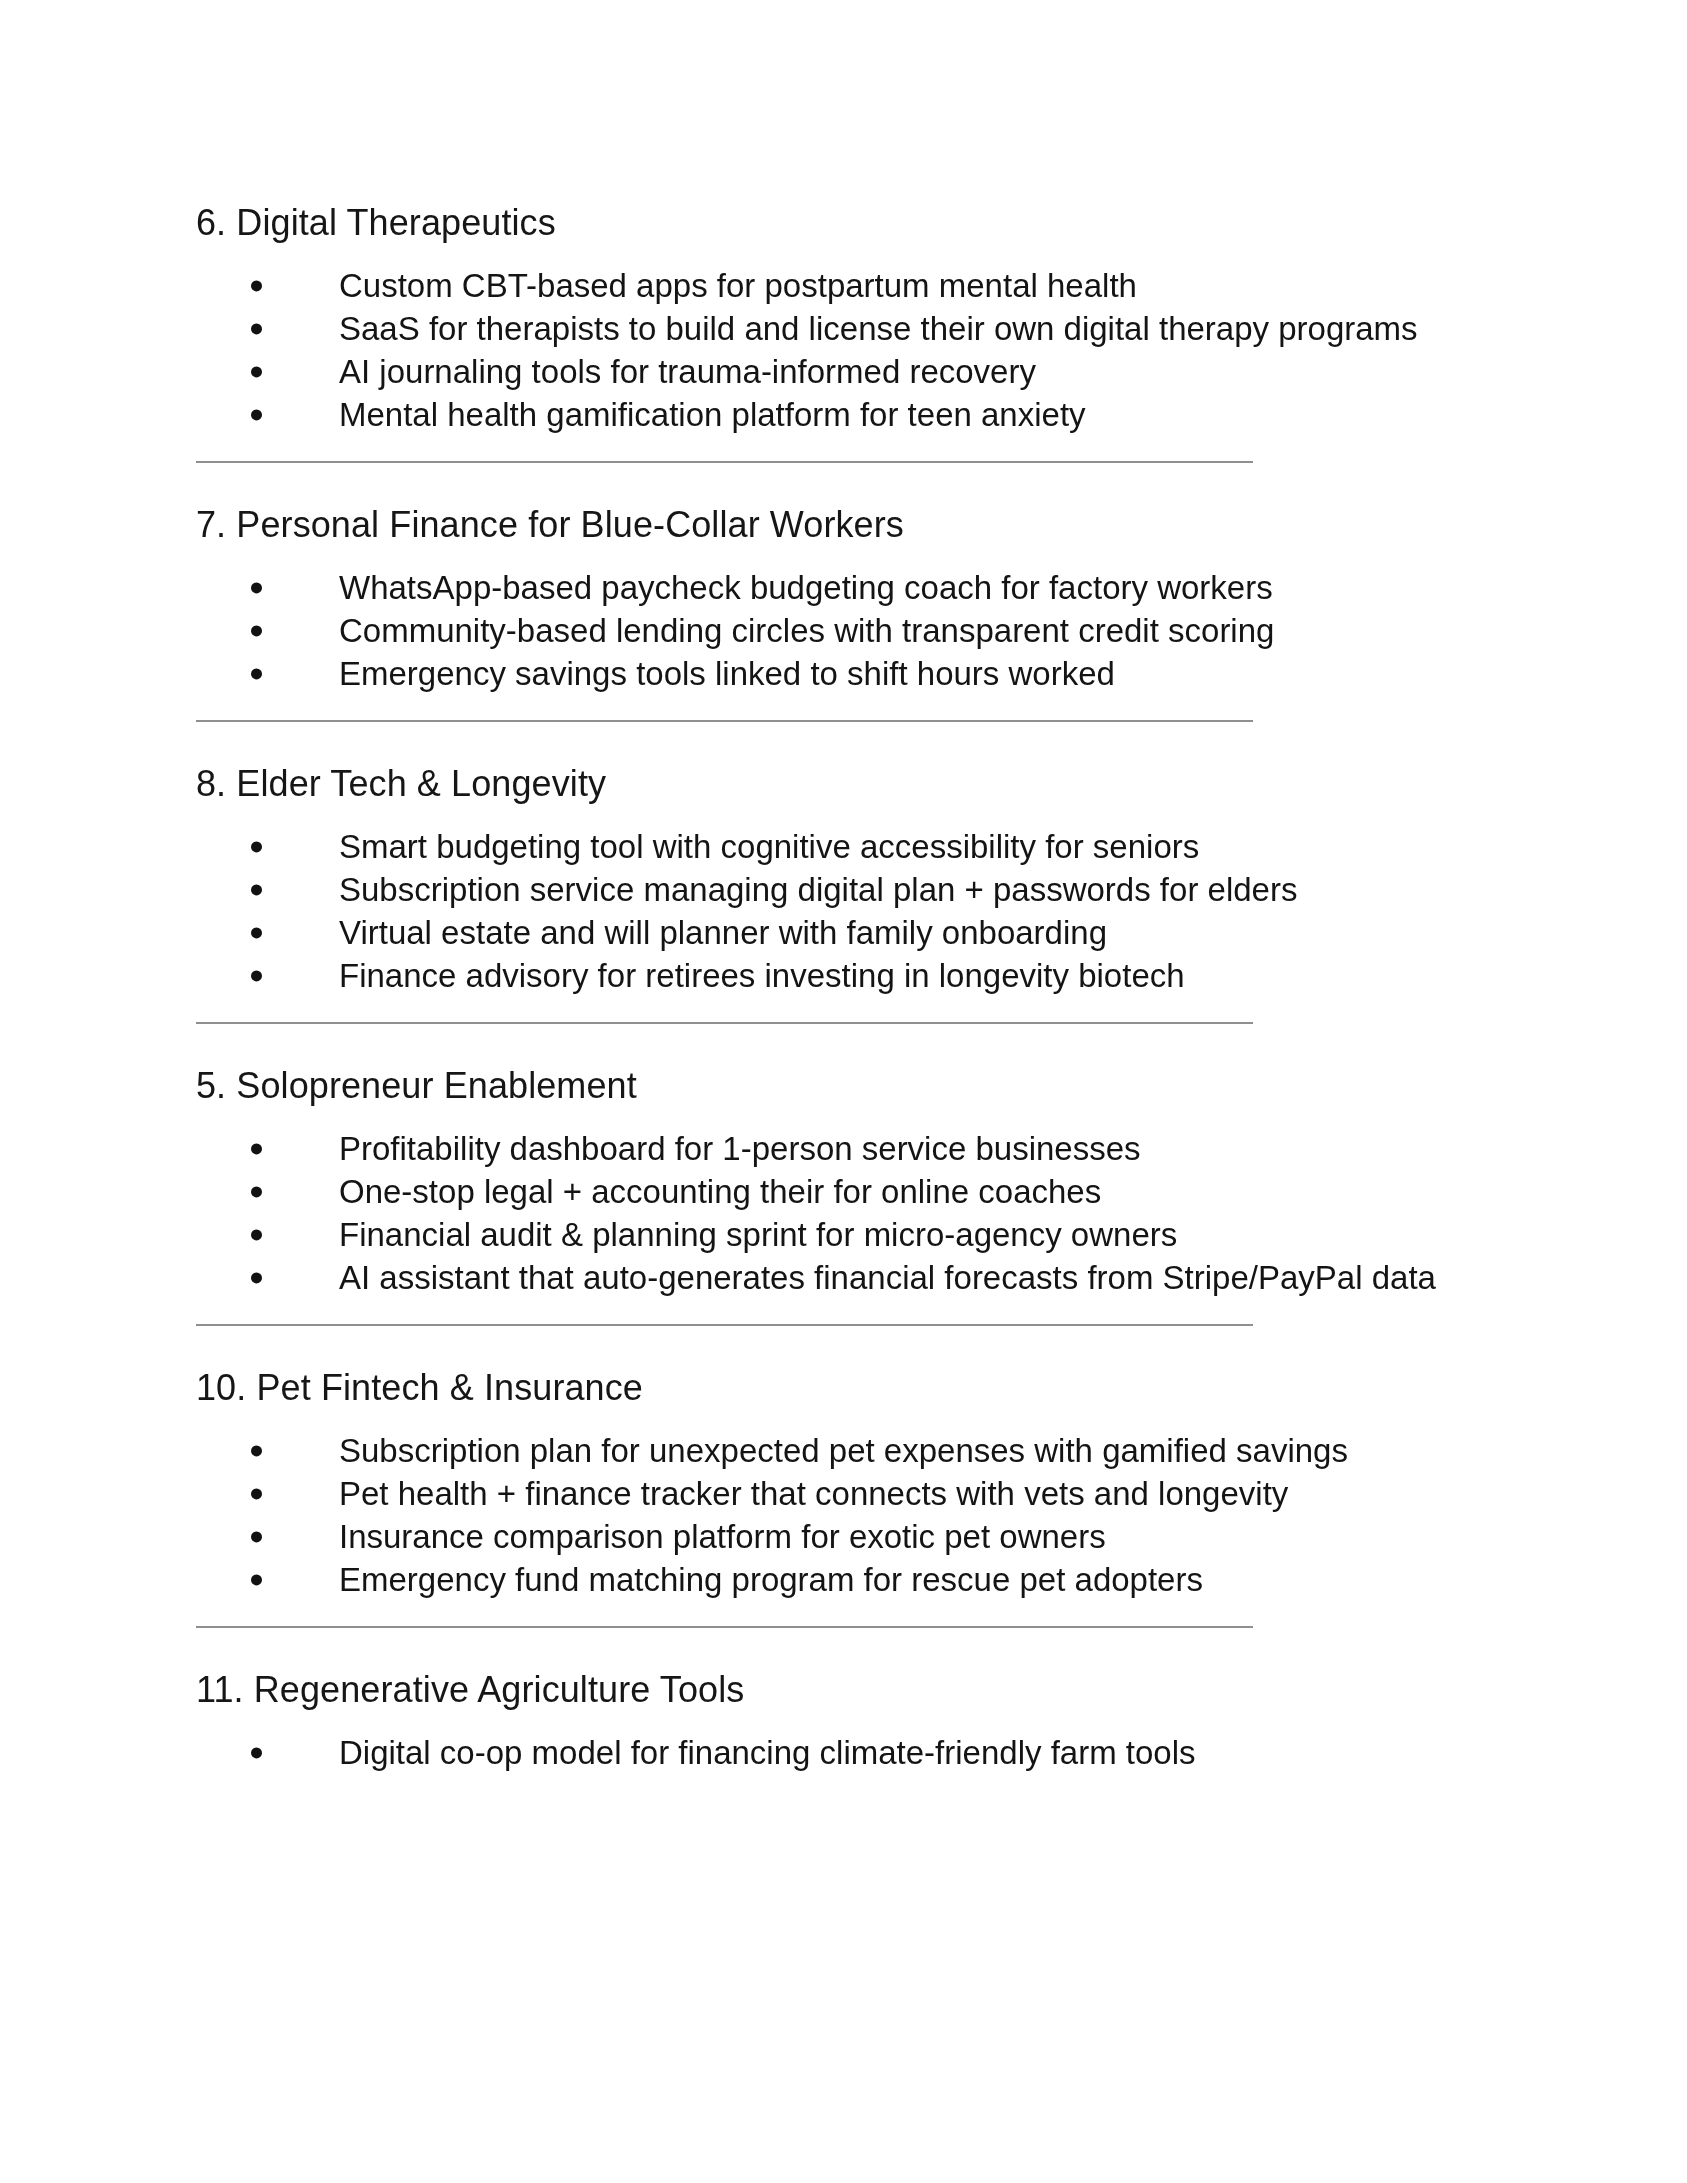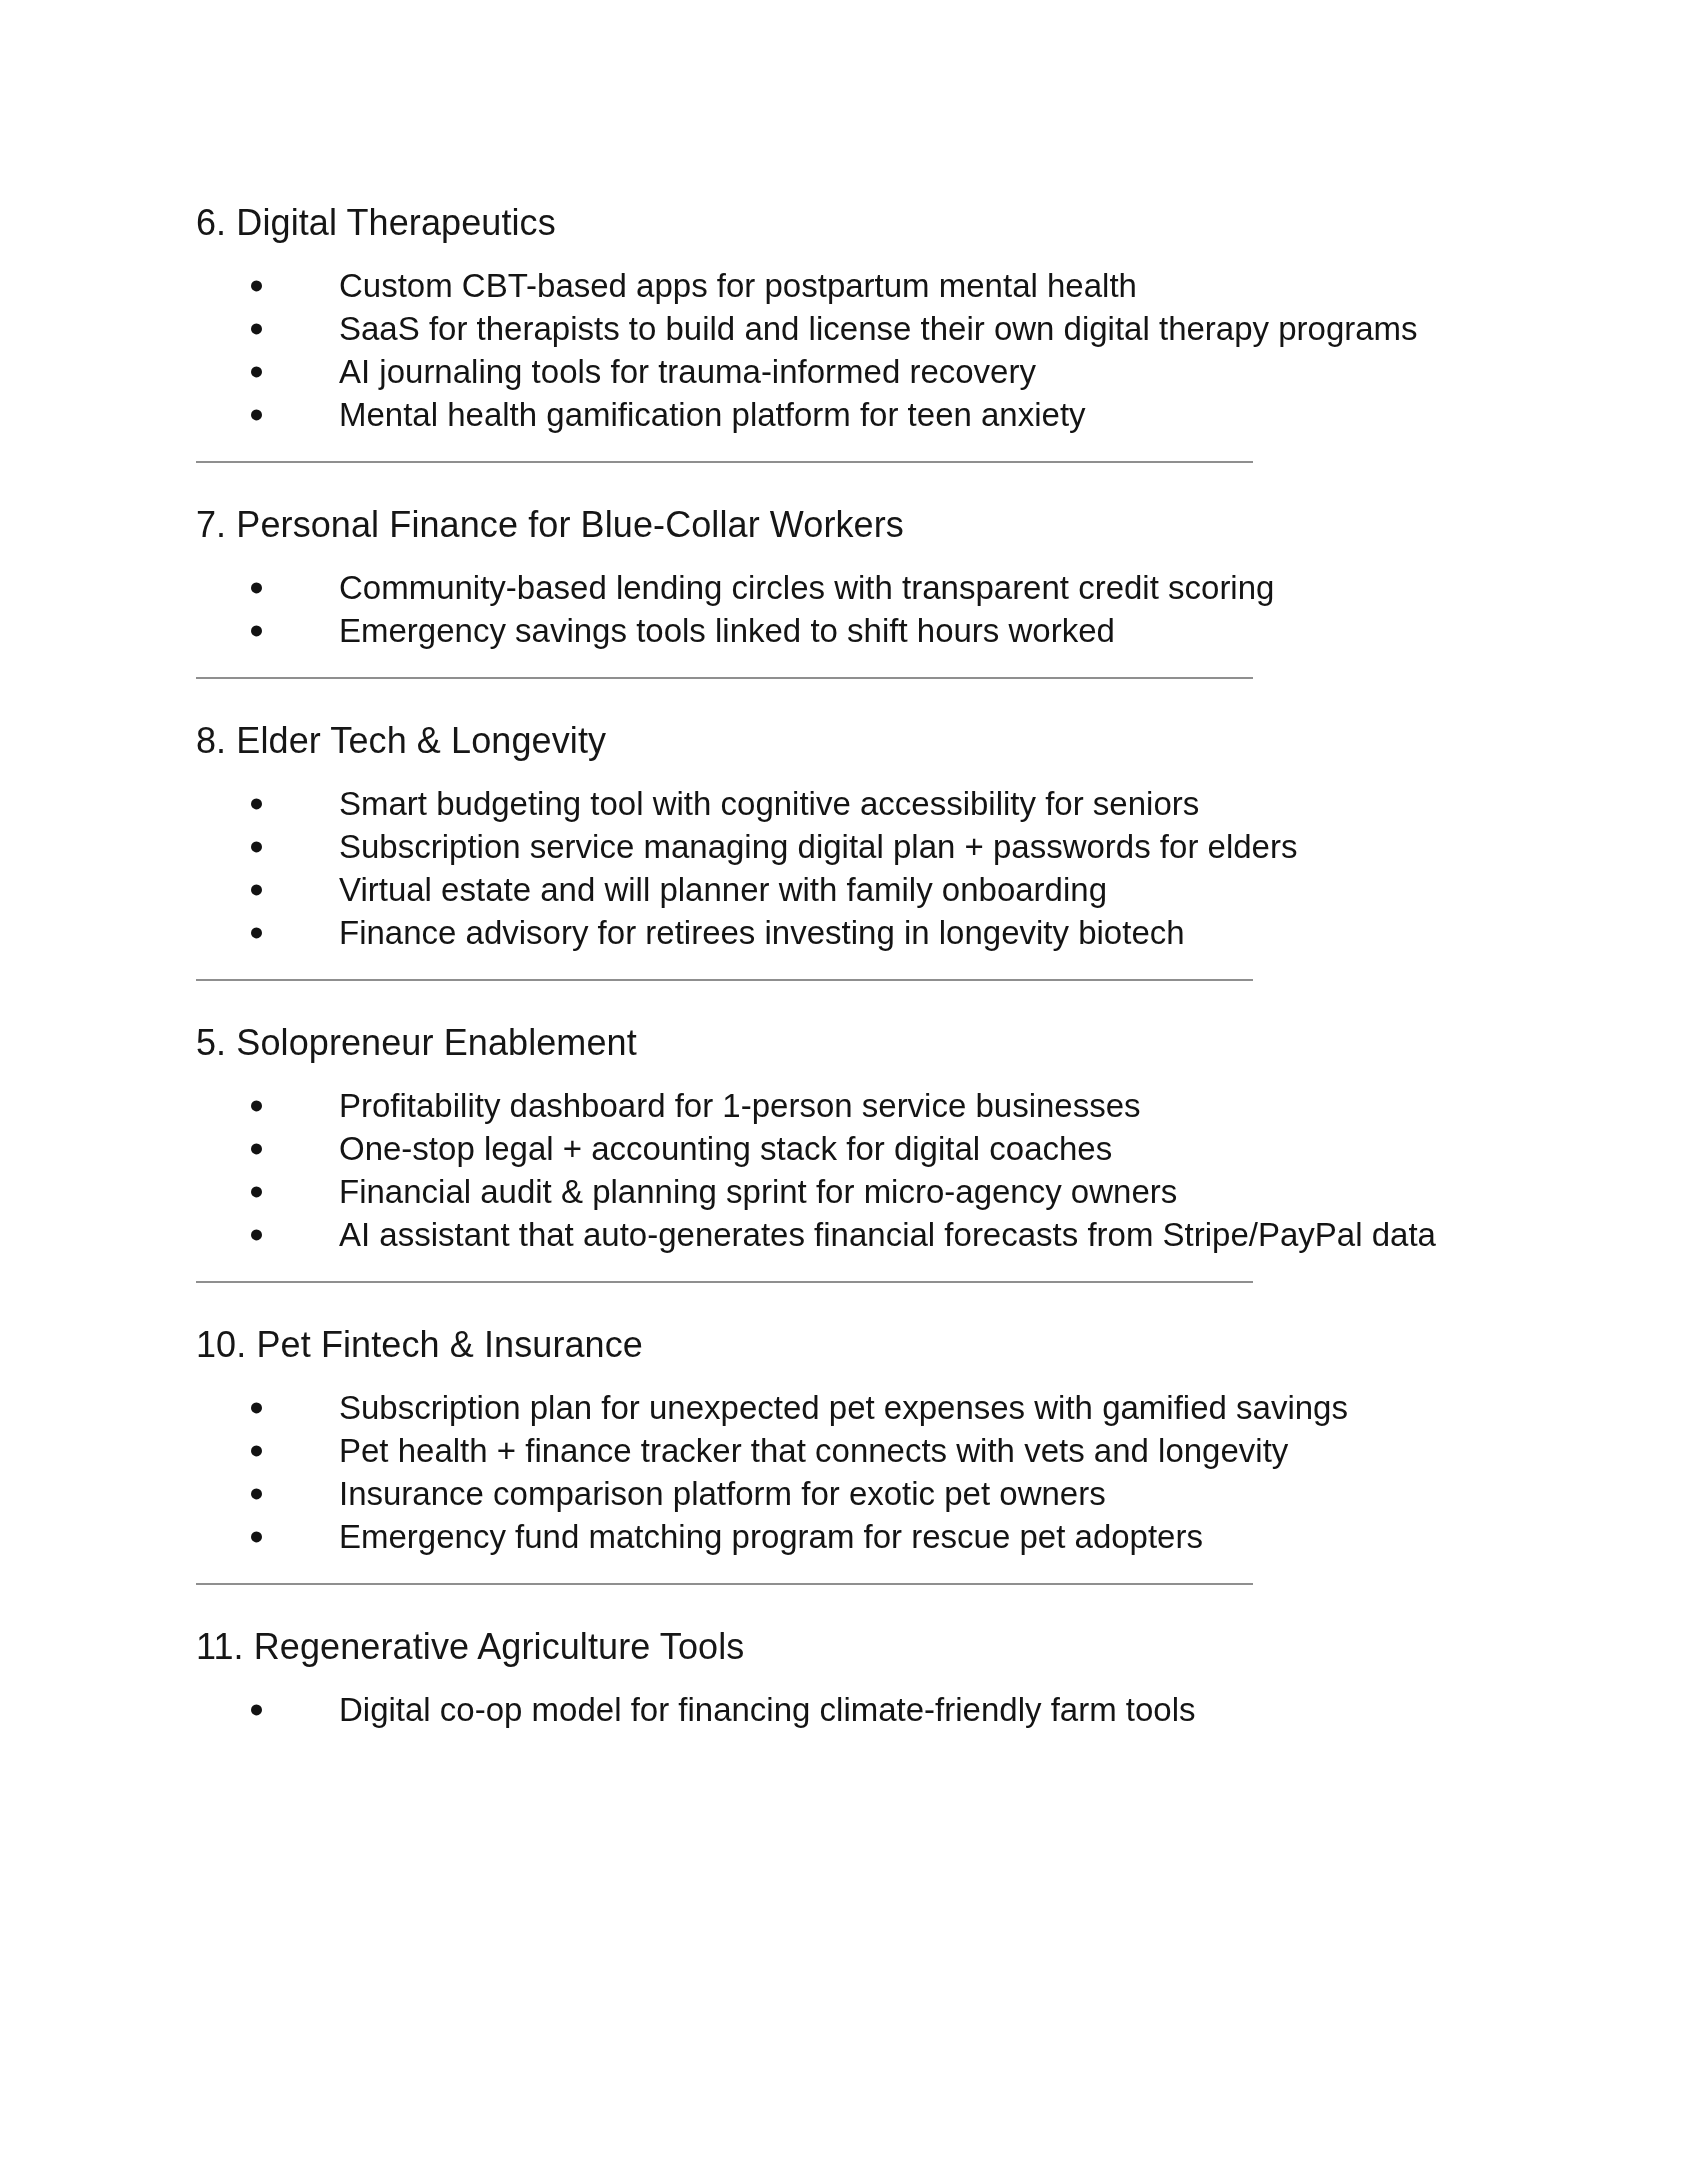--- a/index.html
+++ b/index.html
@@ -86,20 +86,24 @@
     <span class="bullet-dot"></span>
     <span class="idea-text">Mental health gamification platform for teen anxiety</span>
   </li>
 </ul>
     <div class="section-divider" style="background: rgb(143, 143, 143);"></div>
   </section>
 
   <section class="idea-section">
     <h2 class="section-heading">7. Personal Finance for Blue-Collar Workers</h2>
     <ul class="idea-list">
+  <li class="idea-item">
+    <span class="bullet-dot"></span>
+    <span class="idea-text">WhatsApp-based paycheck budgeting coach for factory workers</span>
+  </li>
 
   <li class="idea-item">
     <span class="bullet-dot"></span>
     <span class="idea-text">Community-based lending circles with transparent credit scoring</span>
   </li>
 
   <li class="idea-item">
     <span class="bullet-dot"></span>
     <span class="idea-text">Emergency savings tools linked to shift hours worked</span>
   </li>
@@ -137,21 +141,21 @@
   <section class="idea-section">
     <h2 class="section-heading">5. Solopreneur Enablement</h2>
     <ul class="idea-list">
   <li class="idea-item">
     <span class="bullet-dot"></span>
     <span class="idea-text">Profitability dashboard for 1-person service businesses</span>
   </li>
 
   <li class="idea-item">
     <span class="bullet-dot"></span>
-    <span class="idea-text">One-stop legal + accounting stack for digital coaches</span>
+    <span class="idea-text">One-stop legal + accounting their for online coaches</span>
   </li>
 
   <li class="idea-item">
     <span class="bullet-dot"></span>
     <span class="idea-text">Financial audit &amp; planning sprint for micro-agency owners</span>
   </li>
 
   <li class="idea-item">
     <span class="bullet-dot"></span>
     <span class="idea-text">AI assistant that auto-generates financial forecasts from Stripe/PayPal data</span>

